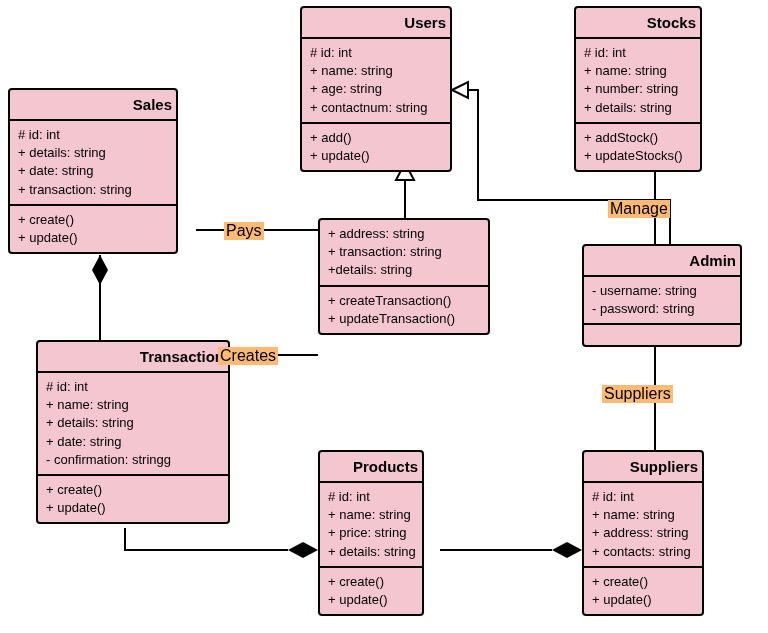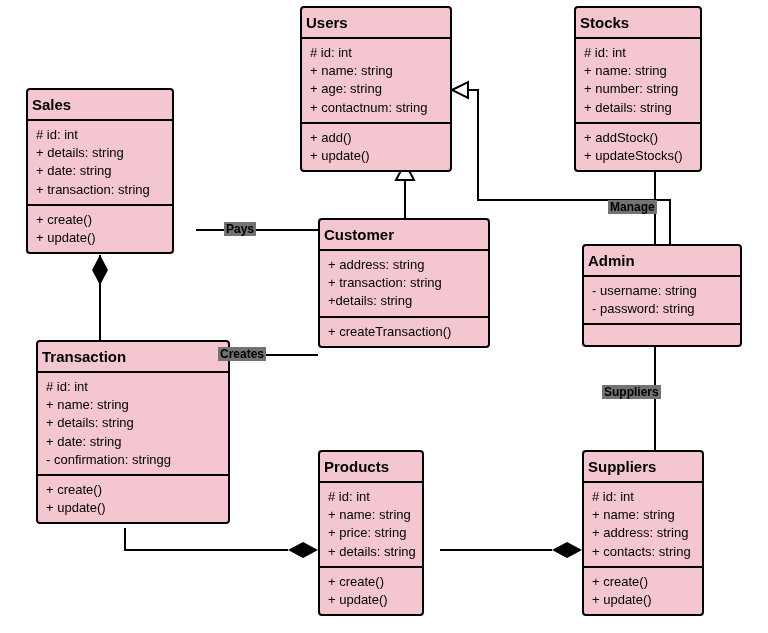--- a/index.html
+++ b/index.html
@@ -1,21 +1,21 @@
 <!DOCTYPE html>
 <html><head>
 <meta charset="utf-8">
 <style>
   body{margin:0;font-family:Arial,Helvetica,sans-serif;background:#fff;width:768px;height:633px;position:relative}
   .class-box{position:absolute;background:#f4c6d0;border:2px solid #000;border-radius:4px;box-sizing:border-box}
-  .class-title{text-align:left;font-weight:bold;padding:6px 4px;border-bottom:2px solid #000;font-size:15px}
+  .class-title{text-align:right;font-weight:bold;padding:6px 4px;border-bottom:2px solid #000;font-size:15px}
   .class-section{padding:5px 8px;font-size:13px;line-height:1.4;border-bottom:2px solid #000}
   .class-section:last-child{border-bottom:none}
   .class-section div{white-space:nowrap}
-  .rel-label{position:absolute;font-size:12px;font-weight:bold;background:#737373;padding:0 2px}
+  .rel-label{position:absolute;font-size:16px;font-weight:normal;background:#fdba74;padding:0 2px}
   svg{position:absolute;top:0;left:0;width:768px;height:633px;pointer-events:none}
 </style>
 </head>
 <body>
 
 <svg>
 
   <path d="M 405 218 L 405 180" stroke="#000" stroke-width="2" fill="none"></path>
   <polygon points="405,163 396,180 414,180" fill="#fff" stroke="#000" stroke-width="2"></polygon>
 
@@ -61,43 +61,43 @@
     <div>+ name: string</div>
     <div>+ number: string</div>
     <div>+ details: string</div>
   </div>
   <div class="class-section">
     <div>+ addStock()</div>
     <div>+ updateStocks()</div>
   </div>
 </div>
 
-<div class="class-box" style="left:26px;top:88px;width:148px">
+<div class="class-box" style="left:8px;top:88px;width:170px">
   <div class="class-title">Sales</div>
   <div class="class-section">
     <div># id: int</div>
     <div>+ details: string</div>
     <div>+ date: string</div>
     <div>+ transaction: string</div>
   </div>
   <div class="class-section">
     <div>+ create()</div>
     <div>+ update()</div>
   </div>
 </div>
 
 <div class="class-box" style="left:318px;top:218px;width:172px">
-  <div class="class-title">Customer</div>
   <div class="class-section">
     <div>+ address: string</div>
     <div>+ transaction: string</div>
     <div>+details: string</div>
   </div>
   <div class="class-section">
     <div>+ createTransaction()</div>
+    <div>+ updateTransaction()</div>
   </div>
 </div>
 
 <div class="class-box" style="left:582px;top:244px;width:160px">
   <div class="class-title">Admin</div>
   <div class="class-section">
     <div>- username: string</div>
     <div>- password: string</div>
   </div>
   <div class="class-section" style="height:10px"></div>

